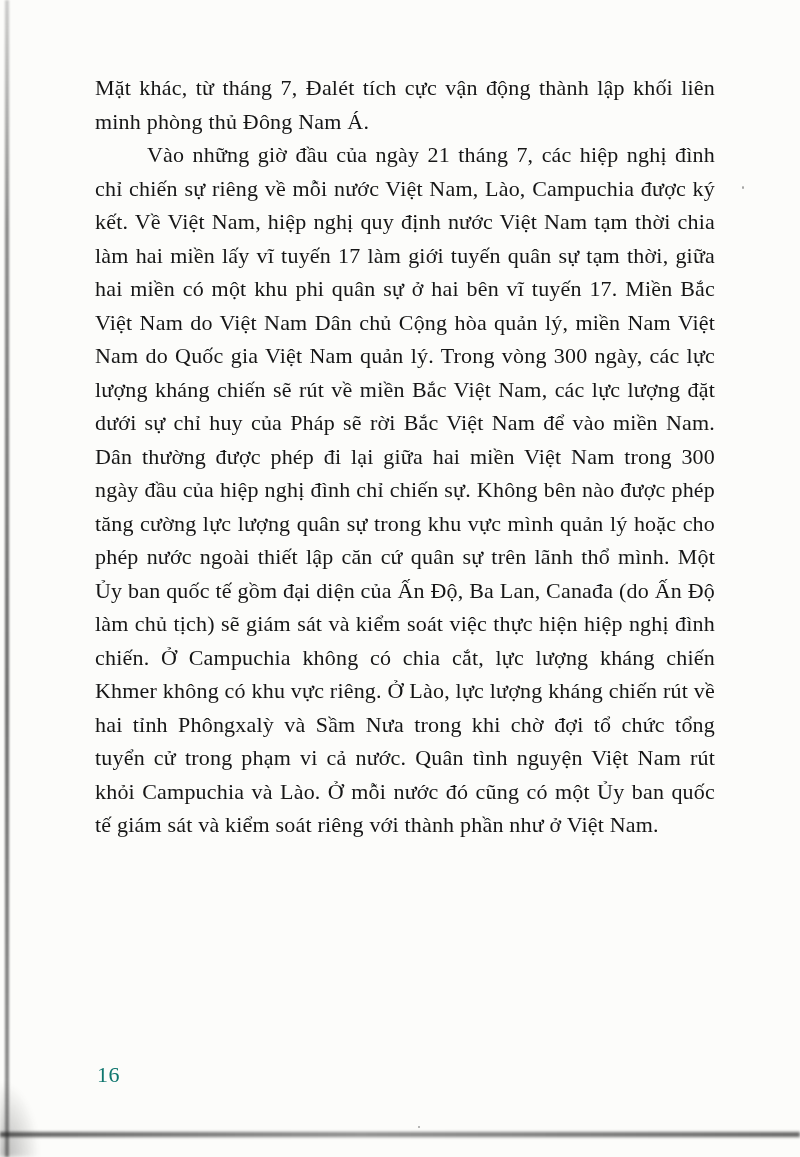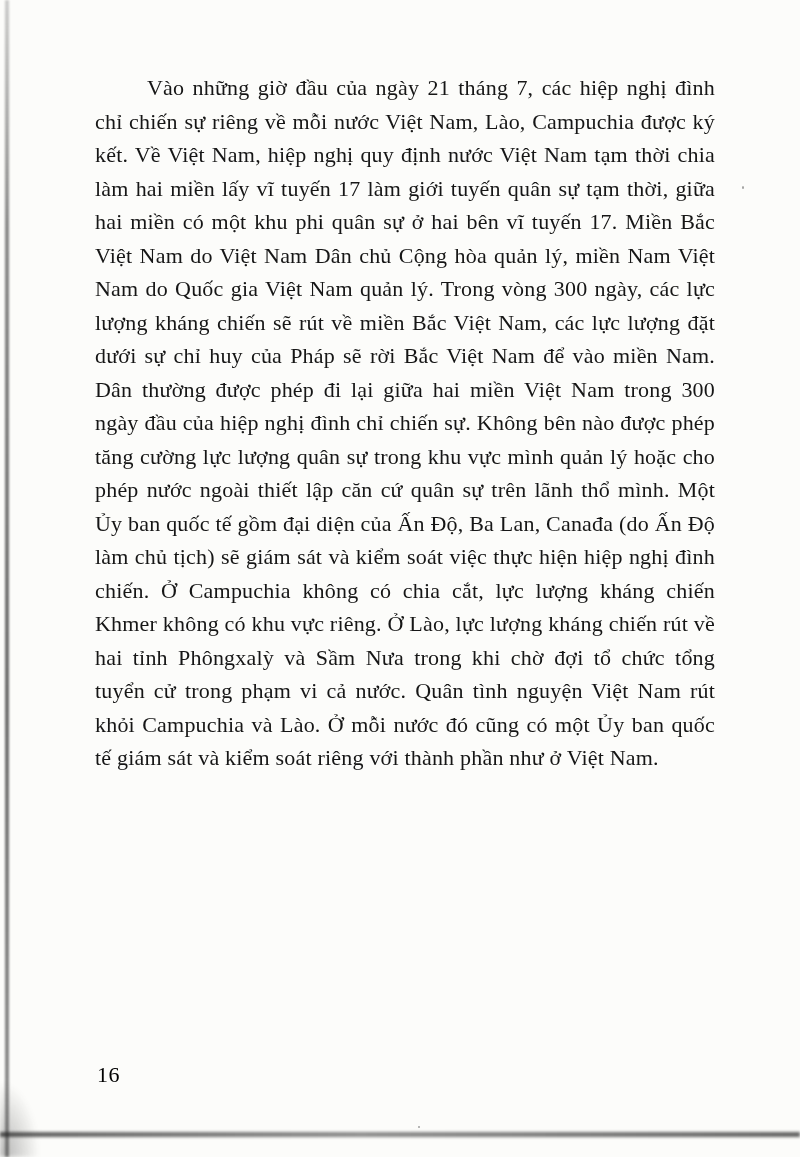--- a/index.html
+++ b/index.html
@@ -73,36 +73,37 @@
   .text-block p.indented {
     text-indent: 52px;
     font-family: Liberation Serif, serif;
   }
   .page-number {
     position: absolute;
     left: 97px;
     top: 1062px;
     font-size: 22px;
     letter-spacing: 0.5px;
-    color: #000000;
+    color: #0f766e;
   }
   .speck {
     position: absolute;
     background: rgba(70,70,70,0.5);
     border-radius: 50%;
   }
   .speck-1 { left: 742px; top: 186px; width: 2px; height: 3px; }
   .speck-2 { left: 418px; top: 1126px; width: 2px; height: 2px; }
 </style>
 </head>
 <body>
 
 <div class="scan-page">
 
   <div class="text-block">
+    <p>Mặt khác, từ tháng 7, Đalét tích cực vận động thành lập khối liên minh phòng thủ Đông Nam Á.</p>
     <p class="indented">Vào những giờ đầu của ngày 21 tháng 7, các hiệp nghị đình chỉ chiến sự riêng về mỗi nước Việt Nam, Lào, Campuchia được ký kết. Về Việt Nam, hiệp nghị quy định nước Việt Nam tạm thời chia làm hai miền lấy vĩ tuyến 17 làm giới tuyến quân sự tạm thời, giữa hai miền có một khu phi quân sự ở hai bên vĩ tuyến 17. Miền Bắc Việt Nam do Việt Nam Dân chủ Cộng hòa quản lý, miền Nam Việt Nam do Quốc gia Việt Nam quản lý. Trong vòng 300 ngày, các lực lượng kháng chiến sẽ rút về miền Bắc Việt Nam, các lực lượng đặt dưới sự chỉ huy của Pháp sẽ rời Bắc Việt Nam để vào miền Nam. Dân thường được phép đi lại giữa hai miền Việt Nam trong 300 ngày đầu của hiệp nghị đình chỉ chiến sự. Không bên nào được phép tăng cường lực lượng quân sự trong khu vực mình quản lý hoặc cho phép nước ngoài thiết lập căn cứ quân sự trên lãnh thổ mình. Một Ủy ban quốc tế gồm đại diện của Ấn Độ, Ba Lan, Canađa (do Ấn Độ làm chủ tịch) sẽ giám sát và kiểm soát việc thực hiện hiệp nghị đình chiến. Ở Campuchia không có chia cắt, lực lượng kháng chiến Khmer không có khu vực riêng. Ở Lào, lực lượng kháng chiến rút về hai tỉnh Phôngxalỳ và Sầm Nưa trong khi chờ đợi tổ chức tổng tuyển cử trong phạm vi cả nước. Quân tình nguyện Việt Nam rút khỏi Campuchia và Lào. Ở mỗi nước đó cũng có một Ủy ban quốc tế giám sát và kiểm soát riêng với thành phần như ở Việt Nam.</p>
   </div>
 
   <div class="page-number">16</div>
 
   <div class="scan-edge-left"></div>
   <div class="scan-edge-bottom"></div>
   <div class="scan-corner-shadow"></div>
   <div class="speck speck-1"></div>
   <div class="speck speck-2"></div>

